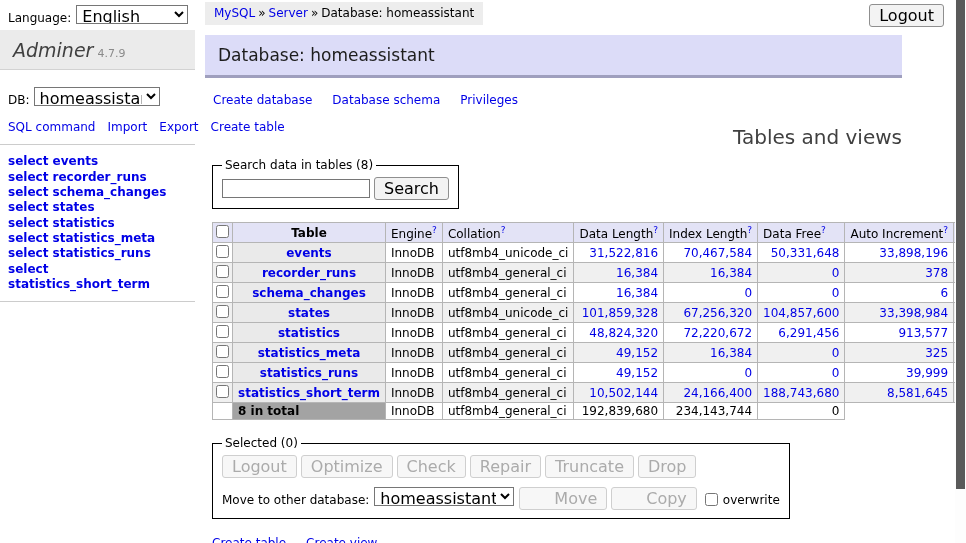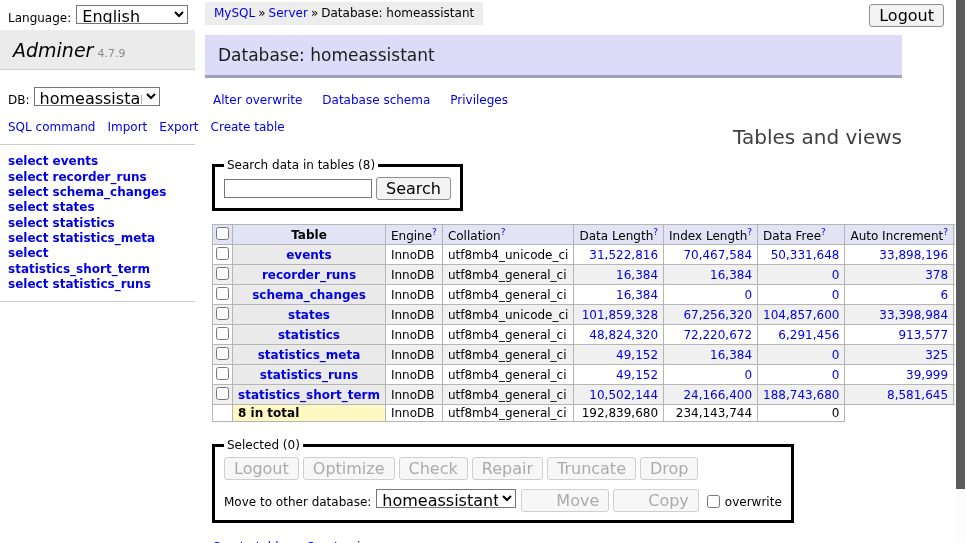--- a/index.html
+++ b/index.html
@@ -22,62 +22,62 @@
   .language-row { position:absolute; left:8px; top:5px; }
   .language-row label { margin-right:5px; }
   .language-row select { width:112px; }
 
   
   .logout-wrap { position:absolute; top:4px; right:22px; }
 
   
   .sidebar { position:absolute; left:0; top:30px; width:195px; }
   .logo-block { background:#ebebeb; border-bottom:1px solid #d2d2d2; padding:9px 13px 8px; }
-  .logo-name { font-style:italic; font-size:19px; color:#000000; }
+  .logo-name { font-style:italic; font-size:19px; color:#404040; }
   .logo-version { font-size:11px; color:#8a8a8a; margin-left:4px; }
   .db-row { margin:17px 8px 12px; }
   .db-row select { width:126px; margin-left:4px; }
   .sidebar-actions { margin:4px 8px 0; line-height:1.35; width:178px; }
   .sidebar-actions a { margin-right:12px; white-space:nowrap;text-align:right; }
   .table-links { margin:9px 8px;font-weight:bold; }
   .table-links a { display:block; line-height:1.28; }
 
   
   .content { position:absolute; left:205px; top:0; width:697px; }
   .breadcrumb { display:inline-block; background:#ededed; padding:4px 9px 5px; margin-top:2px; }
   .breadcrumb .sep { color:#000; margin:0 3px; }
   h2.page-title {
     background:#dcdcf8; border-bottom:3px solid #9f9fbe;
     margin:10px 0 0; padding:10px 13px; font-size:17px; font-weight:normal; color:#1d1d1d;
   }
   .main-links { margin:15px 8px 0; }
   .main-links a, .create-links a, .routine-links a { margin-right:20px; }
   h3.section-heading { font-size:20px; font-weight:normal; margin:18px 0 9px 7px; color:#404040;text-align:right; }
 
-  fieldset { display:inline-block; border:3px solid #000000; margin:0 0 0 7px; padding:5px 9px 8px; }
+  fieldset { display:inline-block; border:1px solid #000000; margin:0 0 0 7px; padding:5px 9px 8px; }
   legend { padding:0 3px; }
   .search-input { border:1px solid #767676; width:148px; height:19px; padding:1px 3px; margin-right:4px; }
 
   table.db-table { border-collapse:collapse; margin:13px 0 0 7px; }
   .db-table th, .db-table td {
     border:1px solid #b5b5b5; padding:1px 5px; height:17px;
     white-space:nowrap; text-align:left; vertical-align:middle;
   }
   .db-table thead th { background:#e3e3f6; font-weight:normal; }
   .db-table thead th.col-table { font-weight:bold; text-align:center; min-width:116px; }
   .db-table sup a { font-size:9px; }
   .db-table .checkbox-cell { width:19px; text-align:center; padding:1px 2px; }
   .db-table input[type=checkbox] { width:13px; height:13px; margin:1px; }
   .db-table tbody th.name-cell { background:#eaeaea;text-align:center; }
   .db-table tbody th.name-cell a { font-weight:bold; }
   .db-table tbody tr.even td { background:#f0f0f0; }
   .db-table td.num { text-align:right; min-width:60px; }
   .db-table td.col-data-length, .db-table td.col-index-length { min-width:84px; }
   .db-table td.col-auto-increment { min-width:92px; }
-  .db-table tr.total-row th { font-weight:bold; background:#fef9c3; }
+  .db-table tr.total-row th { font-weight:bold; background:#a3a3a3; }
   .db-table tr.total-row td { color:#000; }
 
   .selected-fieldset { margin-top:16px; }
   .btn-row button { margin-right:4px; }
   .move-row { margin-top:9px; }
   .move-row select { width:140px; margin:0 5px; }
   .move-row button { margin-right:4px;padding-left:34px; }
   .move-row label { margin-left:2px; }
   .move-row input[type=checkbox] { vertical-align:-2px; }
 
@@ -107,34 +107,34 @@
   </div>
   <div class="sidebar-actions" id="sidebar-actions"><a>SQL command</a><a>Import</a><a>Export</a><a>Create table</a></div>
   <hr class="divider">
   <div class="table-links" id="sidebar-table-links">
       <a>select events</a>
       <a>select recorder_runs</a>
       <a>select schema_changes</a>
       <a>select states</a>
       <a>select statistics</a>
       <a>select statistics_meta</a>
+      <a>select statistics_runs</a>
       <a>select statistics_short_term</a>
-      <a>select statistics_runs</a>
     </div>
   <hr class="divider">
 </div>
 
 <div class="content">
   <div class="breadcrumb">
     <a>MySQL</a><span class="sep">»</span><a>Server</a><span class="sep">»</span><span>Database: homeassistant</span>
   </div>
 
   <h2 class="page-title">Database: homeassistant</h2>
 
-  <div class="main-links" id="main-links"><a>Alter overwrite</a><a>Database schema</a><a>Privileges</a></div>
+  <div class="main-links" id="main-links"><a>Create database</a><a>Database schema</a><a>Privileges</a></div>
 
   <h3 class="section-heading">Tables and views</h3>
 
   <fieldset>
     <legend>Search data in tables (8)</legend>
     <input type="text" class="search-input" value="" style=""><button>Search</button>
   </fieldset>
 
   <table class="db-table">
     <thead>

